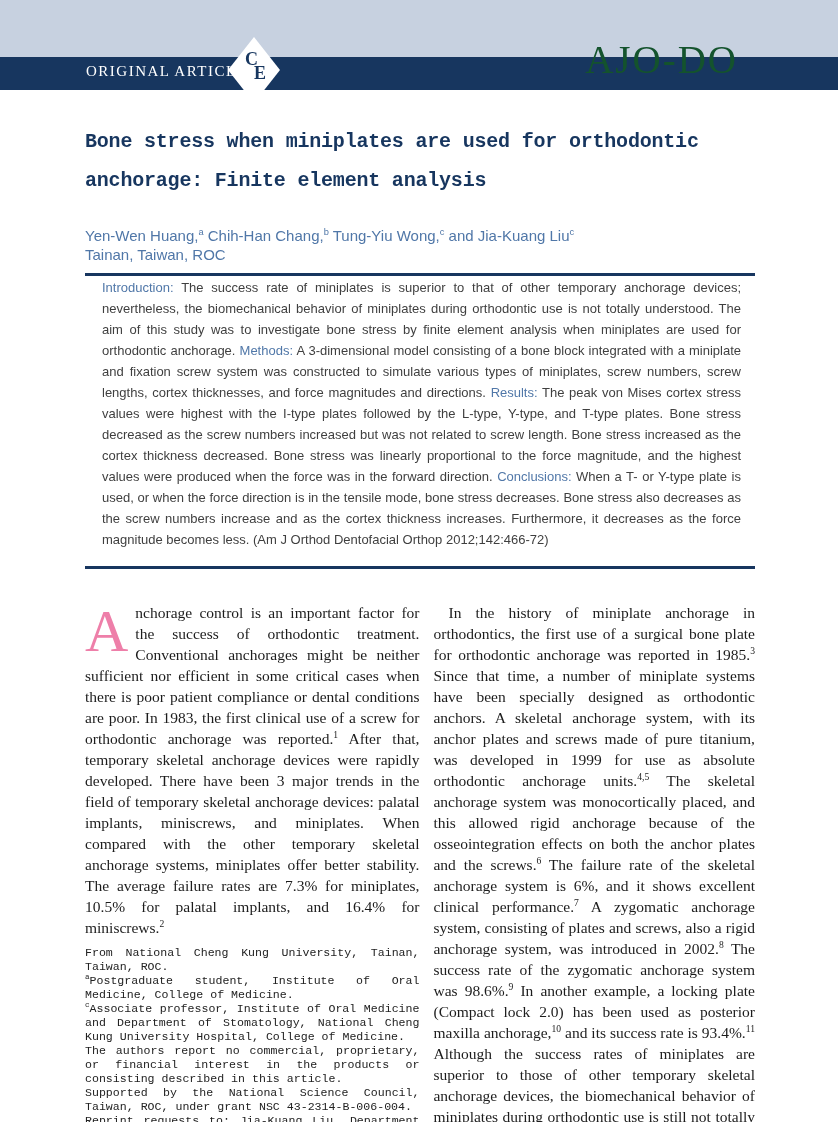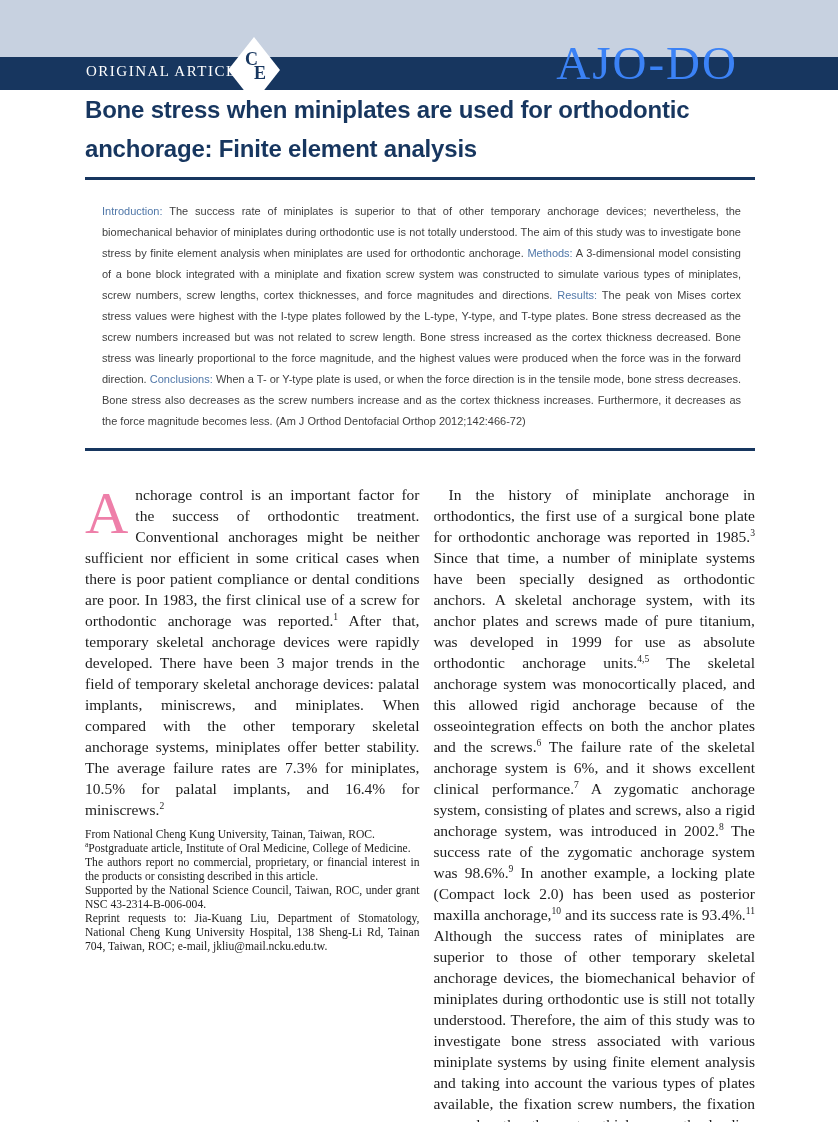--- a/index.html
+++ b/index.html
@@ -13,60 +13,60 @@
   *{margin:0;padding:0;box-sizing:border-box;}
   html,body{width:838px;height:1122px;overflow:hidden;background:#fff;}
   body{font-family:"Liberation Serif", serif; position:relative;}
 
   
   .top-strip{position:absolute;top:0;left:0;width:838px;height:57px;background:var(--strip);}
   .navy-band{position:absolute;top:57px;left:0;width:838px;height:33px;background:var(--navy);}
   .kicker{position:absolute;top:63px;left:86px;color:#fff;
     font-family:"Liberation Serif",serif;font-size:15px;letter-spacing:1.5px;font-variant:small-caps;
     text-transform:uppercase;font-weight:400;}
-  .journal-name{position:absolute;top:40px;right:100px;color:#3b82f6;
-    font-family:"Liberation Serif",serif;font-size:47px;font-weight:400;letter-spacing:2px;line-height:1;}
+  .journal-name{position:absolute;top:40px;right:100px;color:#14532d;
+    font-family:"Liberation Serif",serif;font-size:39px;font-weight:400;letter-spacing:2px;line-height:1;}
   .ce-badge{position:absolute;top:37px;left:228px;width:52px;height:66px;}
   .ce-badge svg{display:block;}
   .ce-c{position:absolute;top:12px;left:17px;color:var(--navy);font-family:"Liberation Serif",serif;
     font-size:18px;font-weight:700;}
   .ce-e{position:absolute;top:26px;left:26px;color:var(--navy);font-family:"Liberation Serif",serif;
     font-size:18px;font-weight:700;}
 
   
   .content{position:absolute;top:90px;left:0;width:838px;padding:0 83px 0 85px;}
 
-  .article-title{color:var(--navy);font-family:Liberation Sans, sans-serif;
-    font-size:24px;line-height:39px;font-weight:700;letter-spacing:-0.2px;max-width:640px;}
+  .article-title{margin-top:32px;color:var(--navy);font-family:Liberation Mono, monospace;
+    font-size:20px;line-height:39px;font-weight:700;letter-spacing:-0.2px;max-width:640px;}
 
   .authors{margin-top:26px;color:var(--accent);font-family:"Liberation Sans",sans-serif;
     font-size:15px;line-height:19px;}
   .authors sup{font-size:0.62em;line-height:0;}
 
   .rule{margin-top:9px;height:3px;background:var(--navy);width:670px;}
   .rule2{margin-top:16px;height:3px;background:var(--navy);width:670px;}
 
-  .abstract{padding:21px 14px 0 17px;font-family:"Liberation Sans",sans-serif;
-    font-size:11px;line-height:21px;color:var(--abs-ink);text-align:justify;width:670px;}
+  .abstract{padding:1px 14px 0 17px;font-family:"Liberation Sans",sans-serif;
+    font-size:13px;line-height:21px;color:var(--abs-ink);text-align:justify;width:670px;}
   .abstract .seg-label{color:var(--accent);}
 
   .columns{margin-top:33px;display:flex;gap:14px;}
   .col-left{width:336px;}
   .col-right{width:323px;}
 
   .bodytext{font-family:"Liberation Serif",serif;font-size:15.5px;line-height:21px;
     color:var(--body-ink);text-align:justify;}
   .bodytext sup{font-size:0.62em;line-height:0;}
   .indent{text-indent:15px;}
 
   .dropcap{float:left;color:var(--pink);font-family:"Liberation Serif",serif;
     font-size:60px;line-height:52px;font-weight:400;margin:3px 7px 0 0;}
 
   .footnotes{margin-top:8px;}
-  .fn{font-family:Liberation Serif, serif;font-size:11.6px;line-height:14px;
+  .fn{font-family:Liberation Mono, monospace;font-size:11.6px;line-height:14px;
     color:#222;text-align:justify;}
   .fn sup{font-size:0.65em;line-height:0;}
 </style>
 </head>
 <body>
 
 <div class="top-strip"></div>
 <div class="navy-band"></div>
 <div class="kicker">Original Article</div>
 <div class="journal-name">AJO-DO</div>
@@ -75,37 +75,42 @@
     <polygon points="26,0 52,33 26,66 0,33" fill="#ffffff"></polygon>
   </svg>
   <span class="ce-c">C</span>
   <span class="ce-e">E</span>
 </div>
 
 <div class="content">
 
   <h1 class="article-title">Bone stress when miniplates are used for orthodontic anchorage: Finite element analysis</h1>
 
+  <div class="authors">
+    <div><span>Yen-Wen Huang,</span><sup>a</sup><span> Chih-Han Chang,</span><sup>b</sup><span> Tung-Yiu Wong,</span><sup>c</sup><span> and Jia-Kuang Liu</span><sup>c</sup></div>
+    <div>Tainan, Taiwan, ROC</div>
+  </div>
 
   <div class="rule"></div>
 
   <p class="abstract"><span class="seg-label">Introduction: </span><span>The success rate of miniplates is superior to that of other temporary anchorage devices; nevertheless, the biomechanical behavior of miniplates during orthodontic use is not totally understood. The aim of this study was to investigate bone stress by finite element analysis when miniplates are used for orthodontic anchorage. </span><span class="seg-label">Methods: </span><span>A 3-dimensional model consisting of a bone block integrated with a miniplate and fixation screw system was constructed to simulate various types of miniplates, screw numbers, screw lengths, cortex thicknesses, and force magnitudes and directions. </span><span class="seg-label">Results: </span><span>The peak von Mises cortex stress values were highest with the I-type plates followed by the L-type, Y-type, and T-type plates. Bone stress decreased as the screw numbers increased but was not related to screw length. Bone stress increased as the cortex thickness decreased. Bone stress was linearly proportional to the force magnitude, and the highest values were produced when the force was in the forward direction. </span><span class="seg-label">Conclusions: </span><span>When a T- or Y-type plate is used, or when the force direction is in the tensile mode, bone stress decreases. Bone stress also decreases as the screw numbers increase and as the cortex thickness increases. Furthermore, it decreases as the force magnitude becomes less. (Am J Orthod Dentofacial Orthop 2012;142:466-72)</span></p>
 
   <div class="rule2"></div>
 
   <div class="columns">
 
     <div class="col-left">
       <p class="bodytext">
         <span class="dropcap">A</span><span><span>nchorage control is an important factor for the success of orthodontic treatment. Conventional anchorages might be neither sufficient nor efficient in some critical cases when there is poor patient compliance or dental conditions are poor. In 1983, the first clinical use of a screw for orthodontic anchorage was reported.</span><sup>1</sup><span> After that, temporary skeletal anchorage devices were rapidly developed. There have been 3 major trends in the field of temporary skeletal anchorage devices: palatal implants, miniscrews, and miniplates. When compared with the other temporary skeletal anchorage systems, miniplates offer better stability. The average failure rates are 7.3% for miniplates, 10.5% for palatal implants, and 16.4% for miniscrews.</span><sup>2</sup></span>
       </p>
 
       <div class="footnotes">
         <p class="fn"><span>From National Cheng Kung University, Tainan, Taiwan, ROC.</span></p>
-        <p class="fn"><sup>a</sup><span>Postgraduate article, Institute of Oral Medicine, College of Medicine.</span></p>
+        <p class="fn"><sup>a</sup><span>Postgraduate student, Institute of Oral Medicine, College of Medicine.</span></p>
+        <p class="fn"><sup>c</sup><span>Associate professor, Institute of Oral Medicine and Department of Stomatology, National Cheng Kung University Hospital, College of Medicine.</span></p>
         <p class="fn"><span>The authors report no commercial, proprietary, or financial interest in the products or consisting described in this article.</span></p>
         <p class="fn"><span>Supported by the National Science Council, Taiwan, ROC, under grant NSC 43-2314-B-006-004.</span></p>
         <p class="fn"><span>Reprint requests to: Jia-Kuang Liu, Department of Stomatology, National Cheng Kung University Hospital, 138 Sheng-Li Rd, Tainan 704, Taiwan, ROC; e-mail, jkliu@mail.ncku.edu.tw.</span></p>
 
       </div>
 
     </div>
 
     <div class="col-right">
       <p class="bodytext indent"><span>In the history of miniplate anchorage in orthodontics, the first use of a surgical bone plate for orthodontic anchorage was reported in 1985.</span><sup>3</sup><span> Since that time, a number of miniplate systems have been specially designed as orthodontic anchors. A skeletal anchorage system, with its anchor plates and screws made of pure titanium, was developed in 1999 for use as absolute orthodontic anchorage units.</span><sup>4,5</sup><span> The skeletal anchorage system was monocortically placed, and this allowed rigid anchorage because of the osseointegration effects on both the anchor plates and the screws.</span><sup>6</sup><span> The failure rate of the skeletal anchorage system is 6%, and it shows excellent clinical performance.</span><sup>7</sup><span> A zygomatic anchorage system, consisting of plates and screws, also a rigid anchorage system, was introduced in 2002.</span><sup>8</sup><span> The success rate of the zygomatic anchorage system was 98.6%.</span><sup>9</sup><span> In another example, a locking plate (Compact lock 2.0) has been used as posterior maxilla anchorage,</span><sup>10</sup><span> and its success rate is 93.4%.</span><sup>11</sup><span> Although the success rates of miniplates are superior to those of other temporary skeletal anchorage devices, the biomechanical behavior of miniplates during orthodontic use is still not totally understood. Therefore, the aim of this study was to investigate bone stress associated with various miniplate systems by using finite element analysis and taking into account the various types of plates available, the fixation screw numbers, the fixation screw lengths, the cortex thicknesses, the loading force magnitudes, and</span></p>

